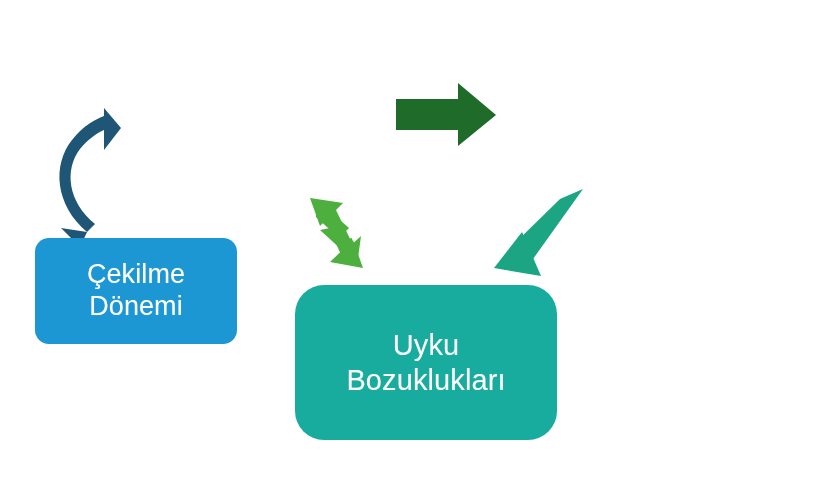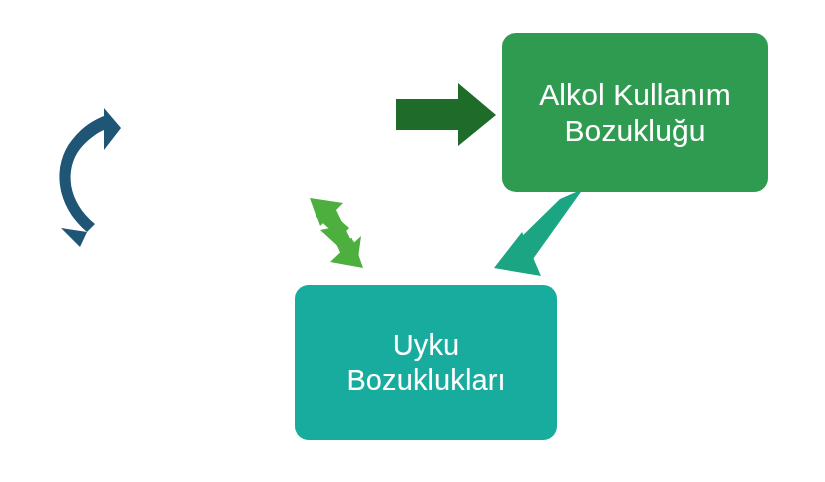--- a/index.html
+++ b/index.html
@@ -59,20 +59,21 @@
     background: #1C97D4;
     font-size: 27px;
   }
   #node-sleep-disorders {
     left: 295px;
     top: 285px;
     width: 262px;
     height: 155px;
     background: #17AC9D;
     font-size: 29px;
+    border-radius: 29px;
   }
   .arrow-layer {
     position: absolute;
     left: 0;
     top: 0;
     width: 825px;
     height: 482px;
     pointer-events: none;
   }
 </style>
@@ -137,24 +138,24 @@
                L 583 189
                L 533 259
                L 511 247
                Z" fill="#1BA582"></path>
       <path d="M 541 276 L 494 268 L 522 232 Z" fill="#1BA582"></path>
     </g>
 
   </svg>
 
 
-  <div class="node" id="node-alcohol-use-disorder">
-    <span class="node-label">Alkol Kullanım
-Bozukluğu</span>
+
+  <div class="node" id="node-withdrawal-period">
+    <span class="node-label">Çekilme
+Dönemi</span>
   </div>
-
 
   <div class="node" id="node-sleep-disorders">
     <span class="node-label">Uyku
 Bozuklukları</span>
   </div>
 
 </div>
 
 </body></html>

